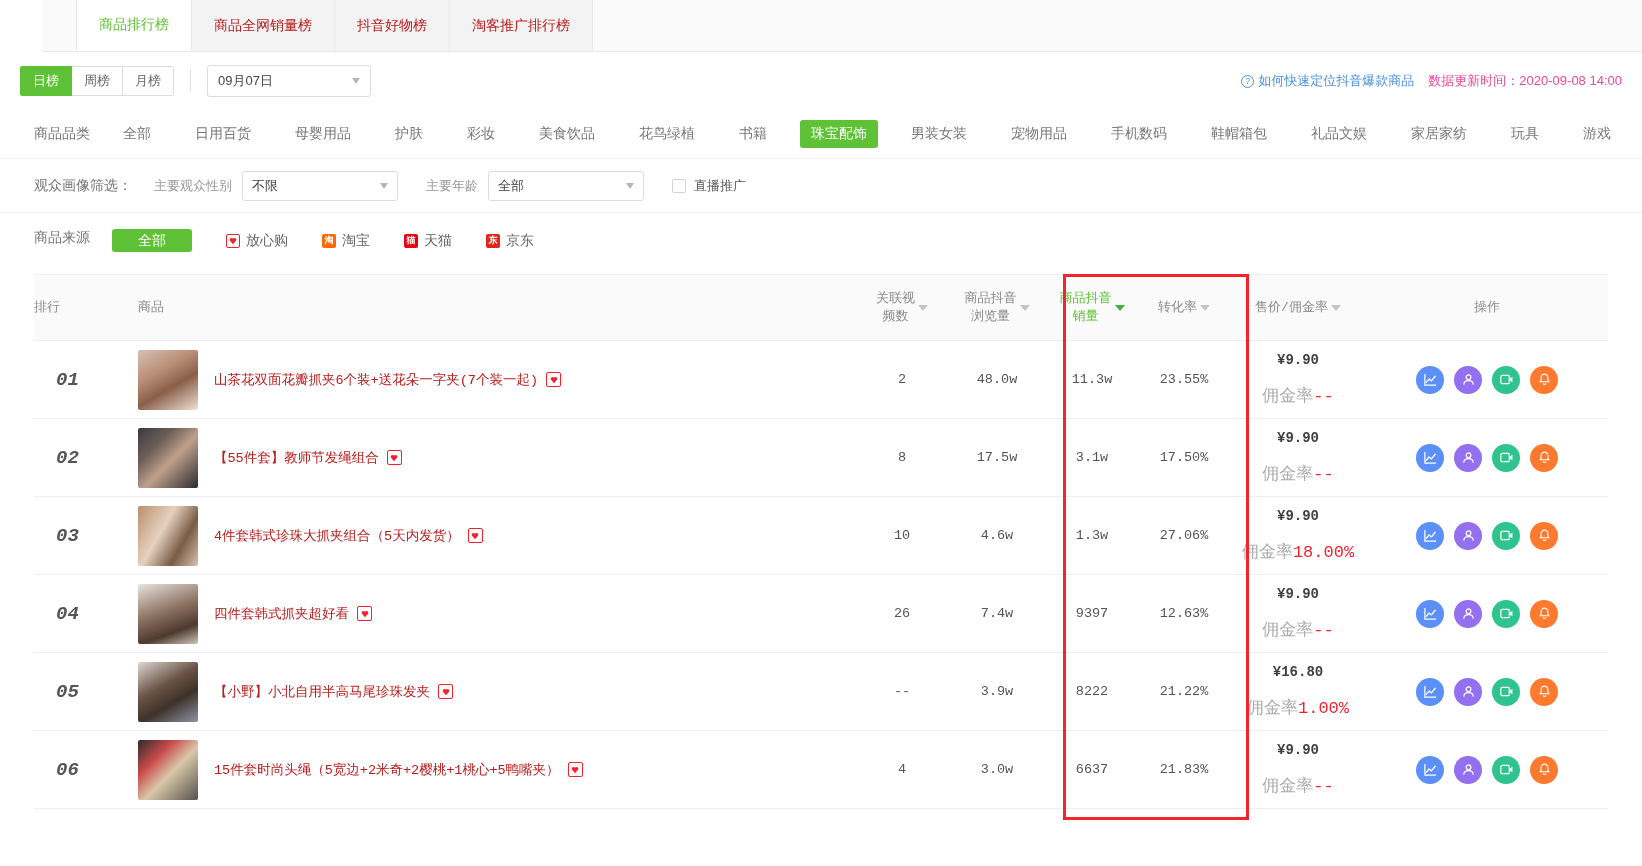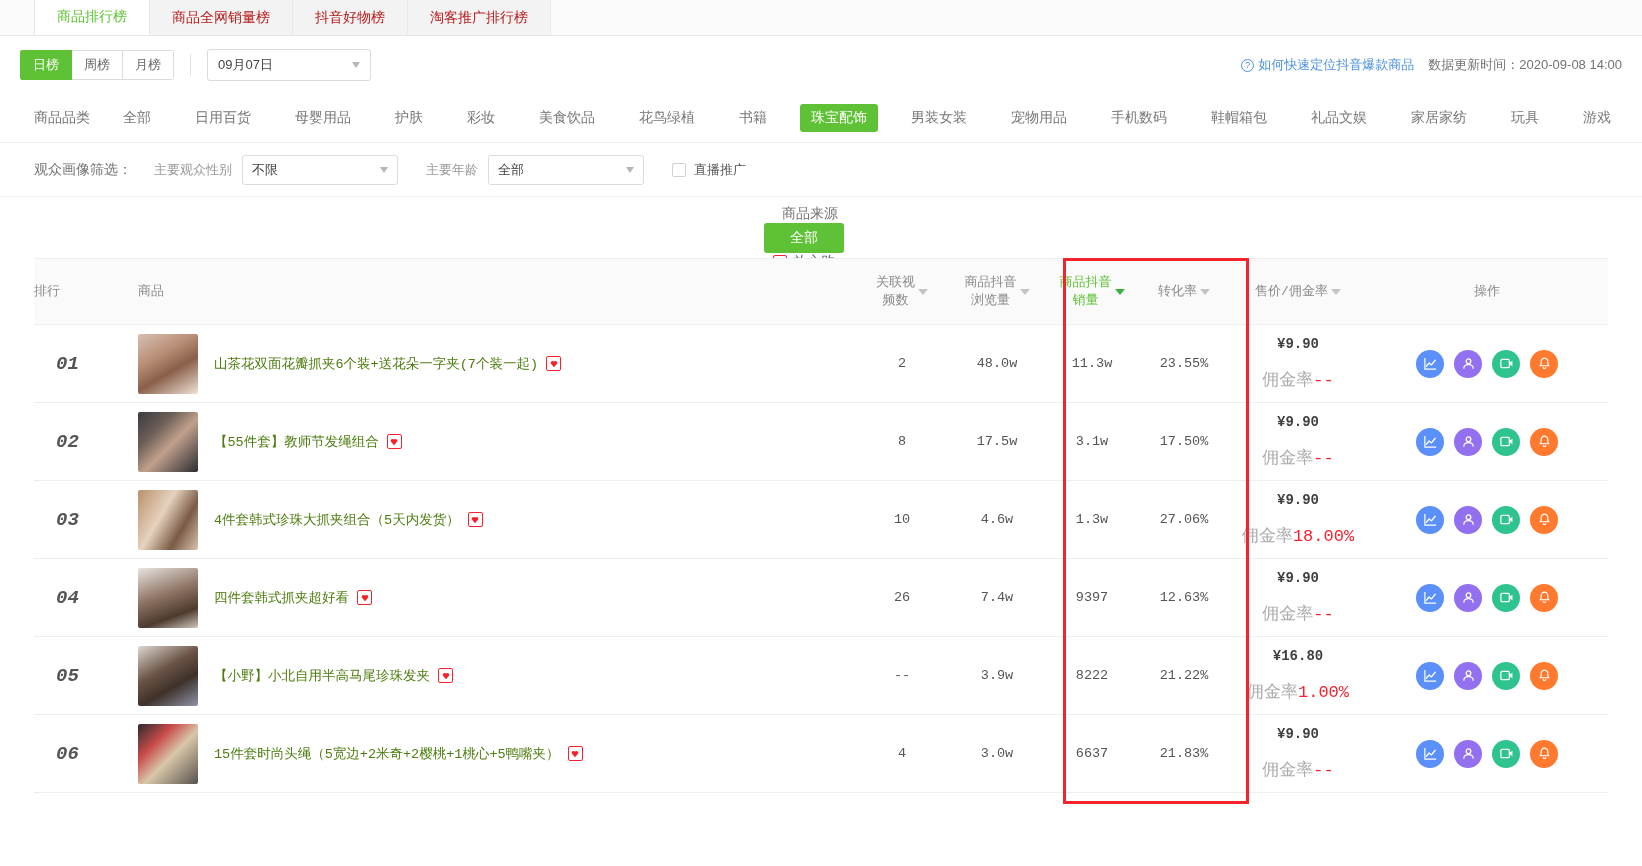--- a/index.html
+++ b/index.html
@@ -6,23 +6,23 @@
   html, body {
     width: 1642px; height: 866px;
     background: #fff;
     font-family: "Liberation Sans", "DejaVu Sans", sans-serif;
     color: #333; overflow: hidden;
   }
   .page { position: relative; width: 1642px; height: 866px; background:#fff; }
 
   
   .tabbar {
-    height: 36px; background: #fafafa;
+    height: 52px; background: #fafafa;
     border-bottom: 1px solid #e8e8e8;
-    display: flex; align-items: stretch; padding-left: 34px;
+    display: flex; align-items: stretch; padding-left: 34px; margin-left: 42px;
   }
   .tab {
     padding: 0 22px; display: flex; align-items: center;
     font-size: 14px; color: #b91c1c; background: #f3f3f3;
     border-right: 1px solid #e8e8e8; cursor: pointer;
   }
   .tab:first-child { border-left: 1px solid #e8e8e8; }
   .tab.active {
     background: #fff; color: #5fc236; font-weight: 400;
     border-bottom: 1px solid #fff; position: relative; top:0;
@@ -52,21 +52,21 @@
            border-right: 4.5px solid transparent; border-top: 6px solid #b6b6b6; }
   .right-info {
     margin-left: auto; display: flex; align-items: center; gap: 14px; font-size: 13px;
   }
   .link-help { color: #4a90e2; cursor: pointer; display:flex; align-items:center; gap:4px; }
   .qmark {
     display:inline-flex; width:13px; height:13px; border:1px solid #4a90e2;
     border-radius:50%; align-items:center; justify-content:center;
     font-size:9px; line-height:1; color:#4a90e2;
   }
-  .upd-time { color: #737373; }
+  .upd-time { color: #ec4899; }
 
   
   .row-cat {
     display:flex; align-items:center; height: 48px; padding: 0 34px 0 34px;
   }
   .filter-label { font-size: 14px; color: #737373; margin-right: 22px; white-space:nowrap; }
   .cats { display:flex; align-items:center; flex:1; }
   .cat {
     font-size: 14px; color: #777; cursor: pointer; white-space: nowrap;
     padding: 5px 11px; border-radius: 3px; margin-right: 22px;
@@ -84,23 +84,22 @@
     display: flex; align-items: center; justify-content: space-between;
     padding: 0 9px; font-size: 13px; color: #444; background:#fff; cursor:pointer;
     margin-right: 28px;
   }
   .chk-wrap { display:flex; align-items:center; gap:8px; cursor:pointer; }
   .chk { width:14px; height:14px; border:1px solid #d2d2d2; border-radius:2px; background:#fff; }
   .chk-label { font-size: 13px; color:#555; }
 
   
   .row-src {
-    display:flex; align-items:center; height: 56px; padding: 8px 34px;
+    display:flex; height: 56px; padding: 16px 34px;
     border-top: 1px solid #f0f0f0;
-    flex-direction: column;
   }
   .src {
     display:flex; align-items:center; gap:6px; font-size:14px; color:#666;
     cursor:pointer; margin-right: 34px;
   }
   .src.active {
     background:#5fc236; color:#fff; padding: 6px 26px; border-radius:3px;
   }
   .badge-ico {
     width:14px; height:14px; border-radius:2px; display:inline-flex;
@@ -140,21 +139,21 @@
   td.rank {
     text-align: left; font-style: italic; font-weight: bold;
     font-size: 19px; color: #555; padding-left: 22px;
   }
   td.prod { text-align: left; }
   .prod-cell { display:flex; align-items:center; gap: 16px; }
   .thumb {
     width: 60px; height: 60px; border-radius: 2px; flex:none;
     background-size: cover; background-position: center;
   }
-  .prod-title { font-size: 13.5px; color: #4d7c0f; display:flex; align-items:center; gap:8px; }
+  .prod-title { font-size: 13.5px; color: #b91c1c; display:flex; align-items:center; gap:8px; }
   .prod-title .tag {
     width:15px; height:15px; border:1.5px solid #f5222d; border-radius:2px;
     display:inline-flex; align-items:center; justify-content:center; flex:none;
   }
   .prod-title .tag svg { display:block; }
   .num { font-size: 13.5px; color: #555; }
   .price-main { font-size: 14px; font-weight: bold; color: #404040; }
   .price-sub { font-size: 17px; color: #aaa; margin-top: 16px; }
   .price-sub .rate { color: #f5222d; }
   .ops { display:flex; align-items:center; justify-content:center; gap: 10px; }

